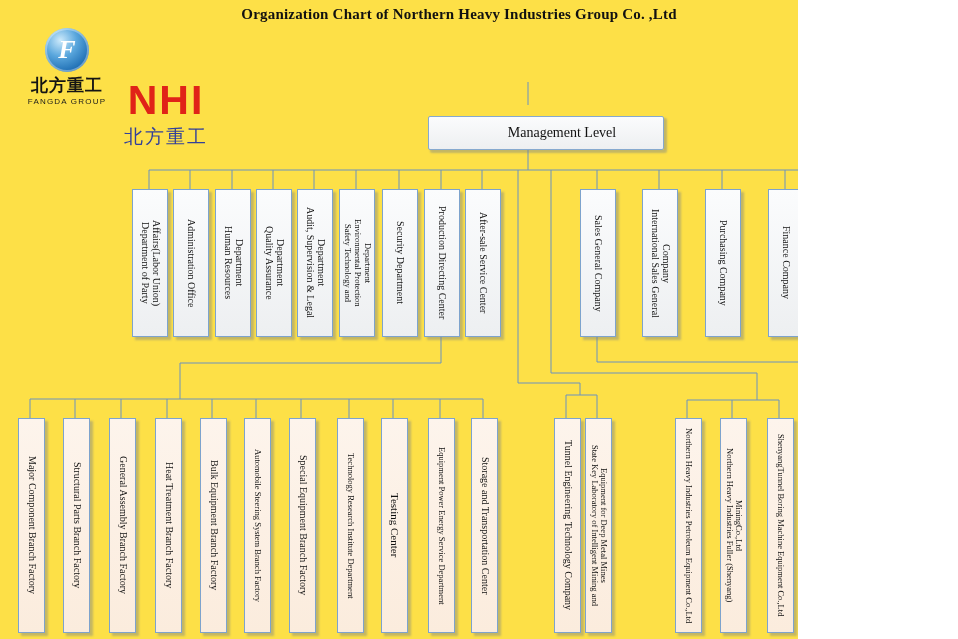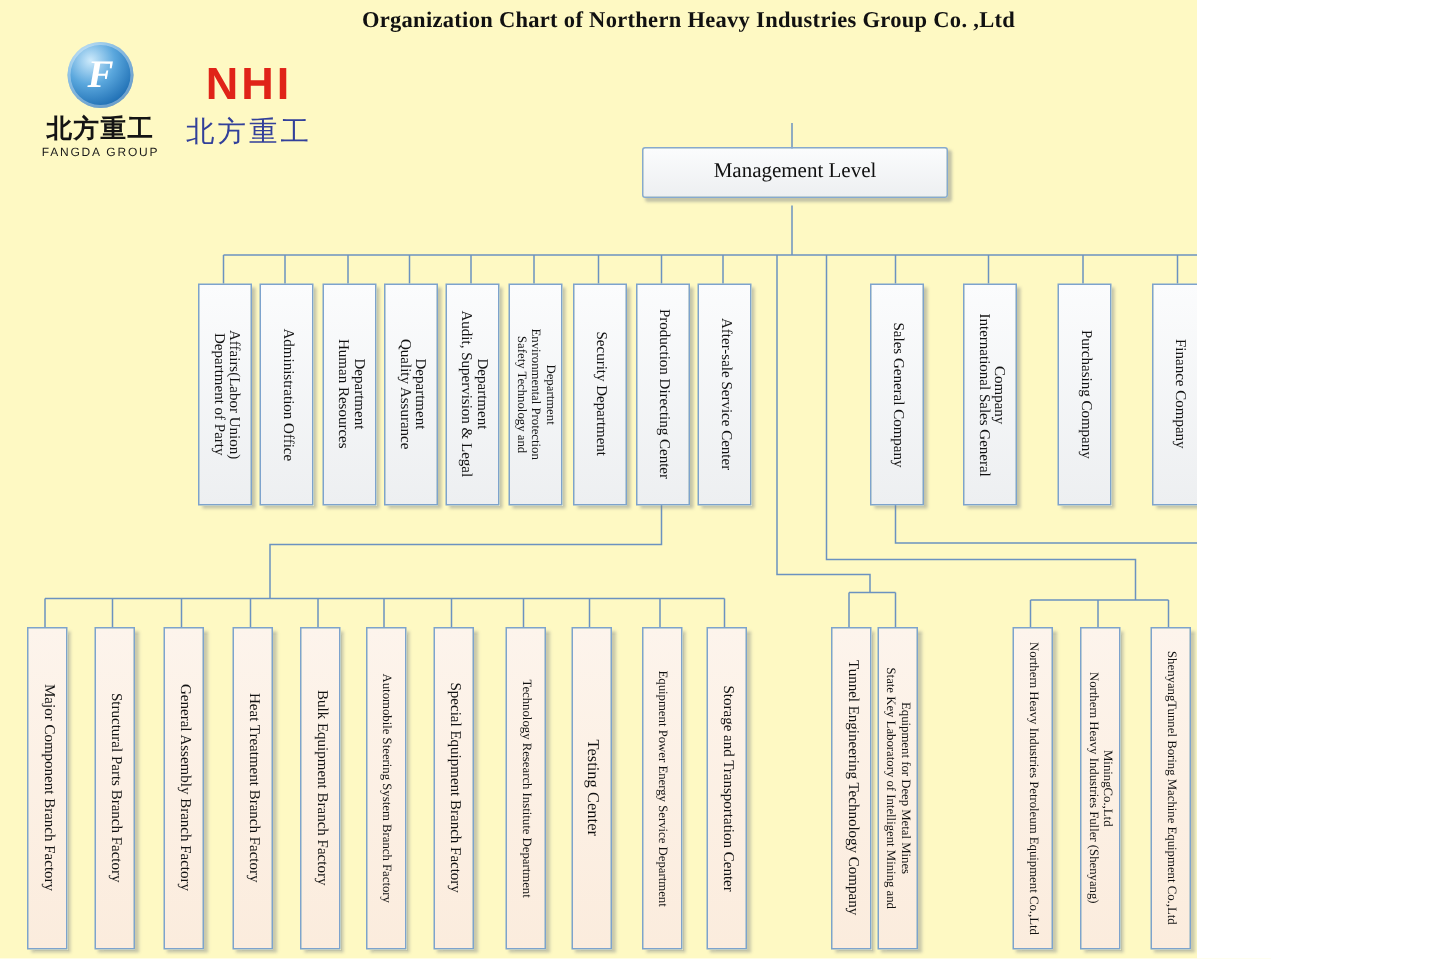--- a/index.html
+++ b/index.html
@@ -1,37 +1,37 @@
 <!DOCTYPE html>
 <html><head>
 <meta charset="utf-8">
 <style>
   html,body{margin:0;padding:0;background:#ffffff;}
   #stage{
-    position:relative;width:798px;height:639px;background:#fef9c3;overflow:hidden;
+    position:relative;width:798px;height:639px;background:#fde047;overflow:hidden;
     font-family:"Liberation Serif","DejaVu Serif",serif;color:#111;
   }
   .title{
     position:absolute;top:6px;left:120px;right:0;text-align:center;
     font-size:15px;font-weight:bold;letter-spacing:.2px;
   }
   
   .logos{position:absolute;left:20px;top:28px;display:flex;gap:10px;font-family:"Liberation Sans","DejaVu Sans",sans-serif;}
   .fangda{width:94px;text-align:center;}
   .fangda-circle{
     width:44px;height:44px;border-radius:50%;margin:0 auto;
     background:radial-gradient(circle at 35% 28%, #cdeafb 0%, #5aa7dd 38%, #1f6fb4 75%, #12518b 100%);
     display:flex;align-items:center;justify-content:center;
     box-shadow:inset 0 0 0 2px rgba(255,255,255,.35);
   }
   .fangda-f{color:#fff;font-family:"Liberation Serif",serif;font-style:italic;font-weight:bold;font-size:26px;line-height:1;}
   .fangda-cn{font-weight:bold;font-size:17px;letter-spacing:1px;color:#141414;margin-top:2px;white-space:nowrap;}
   .fangda-en{font-size:8px;letter-spacing:1.2px;color:#1a1a1a;white-space:nowrap;}
   .nhi{padding-top:14px;text-align:center;}
-  .nhi-acronym{font-weight:bold;font-size:30px;line-height:1;letter-spacing:2px;}
+  .nhi-acronym{font-weight:bold;font-size:41px;line-height:1;letter-spacing:2px;margin-top:38px;}
   .nhi-cn{font-weight:normal;font-size:19px;letter-spacing:2px;margin-top:3px;white-space:nowrap;}
   
   svg.wires{position:absolute;left:0;top:0;pointer-events:none;}
   
   .hbox{
     position:absolute;display:flex;align-items:center;justify-content:center;
     background:linear-gradient(180deg,#fbfcfd 0%,#edeff1 100%);
     border:1px solid #86a9cf;border-radius:2px;
     box-shadow:2.5px 2.5px 2px rgba(125,130,136,.45);
     font-size:14px;
@@ -80,21 +80,21 @@
       <path d="M528 137 V170"></path>
       <path d="M149 170 H846"></path>
       <path d="M149 170 V189 M190 170 V189 M232 170 V189 M273 170 V189 M314 170 V189 M356 170 V189 M399 170 V189 M441 170 V189 M482 170 V189 M597 170 V189 M659 170 V189 M722 170 V189 M785 170 V189 M846 170 V189"></path>
       <path d="M518 170 V383 H580 V395 M566 395 H597 M566 395 V418 M597 395 V418"></path>
       <path d="M551 170 V373 H757 V400 M687 400 H779 M687 400 V418 M732 400 V418 M779 400 V418"></path>
       <path d="M441 335 V363 H180 V399 M30 399 H483 M30 399 V418 M75 399 V418 M121 399 V418 M167 399 V418 M212 399 V418 M256 399 V418 M301 399 V418 M349 399 V418 M393 399 V418 M440 399 V418 M483 399 V418"></path>
       <path d="M597 335 V362 H921 V396 M892 396 H944 M892 396 V418 M944 396 V418"></path>
     </g>
   </svg>
 
-  <div class="hbox" style="left:428px;top:98px;width:202px;height:32px;">
+  <div class="hbox" style="left:428px;top:116px;width:202px;height:32px;padding-left:32px;">
     <span>Management Level</span>
   </div>
 
   <div class="vbox mid" style="left:132px;">
       <span class="vt">Department of Party Affairs(Labor Union)</span>
     </div>
   <div class="vbox mid nw" style="left:173px;">
       <span class="vt">Administration Office</span>
     </div>
   <div class="vbox mid" style="left:215px;">

